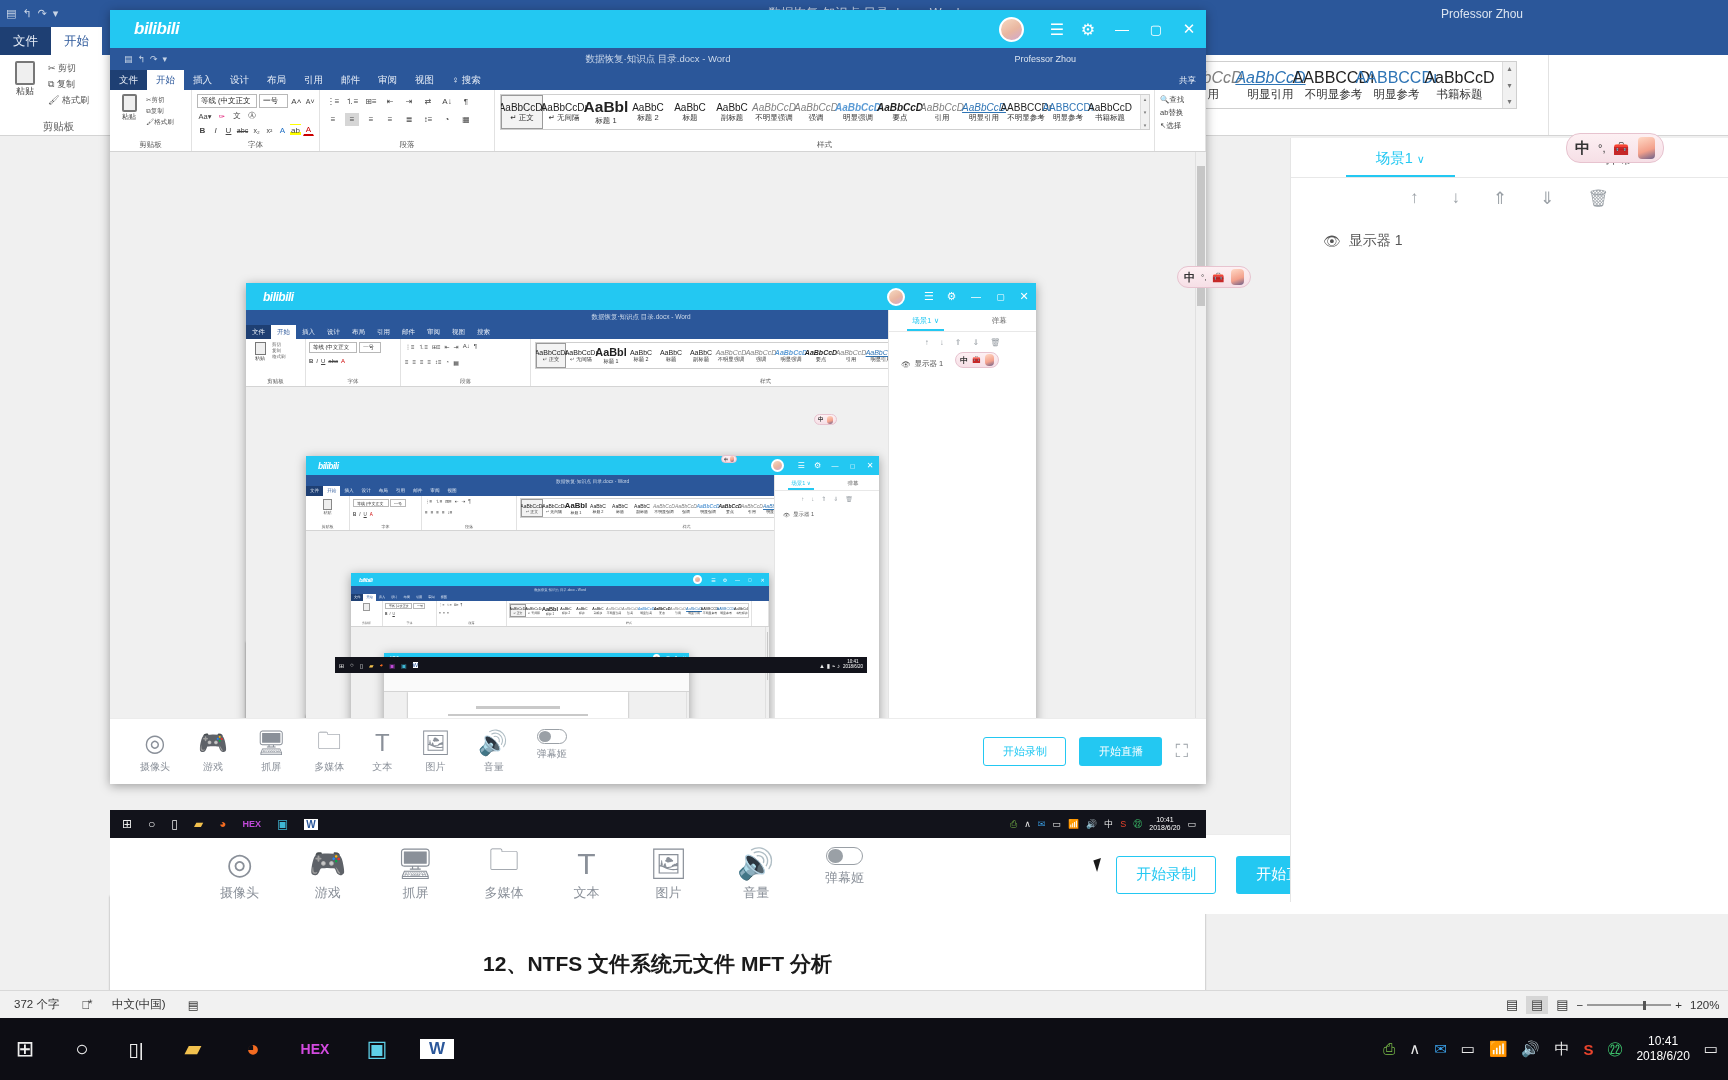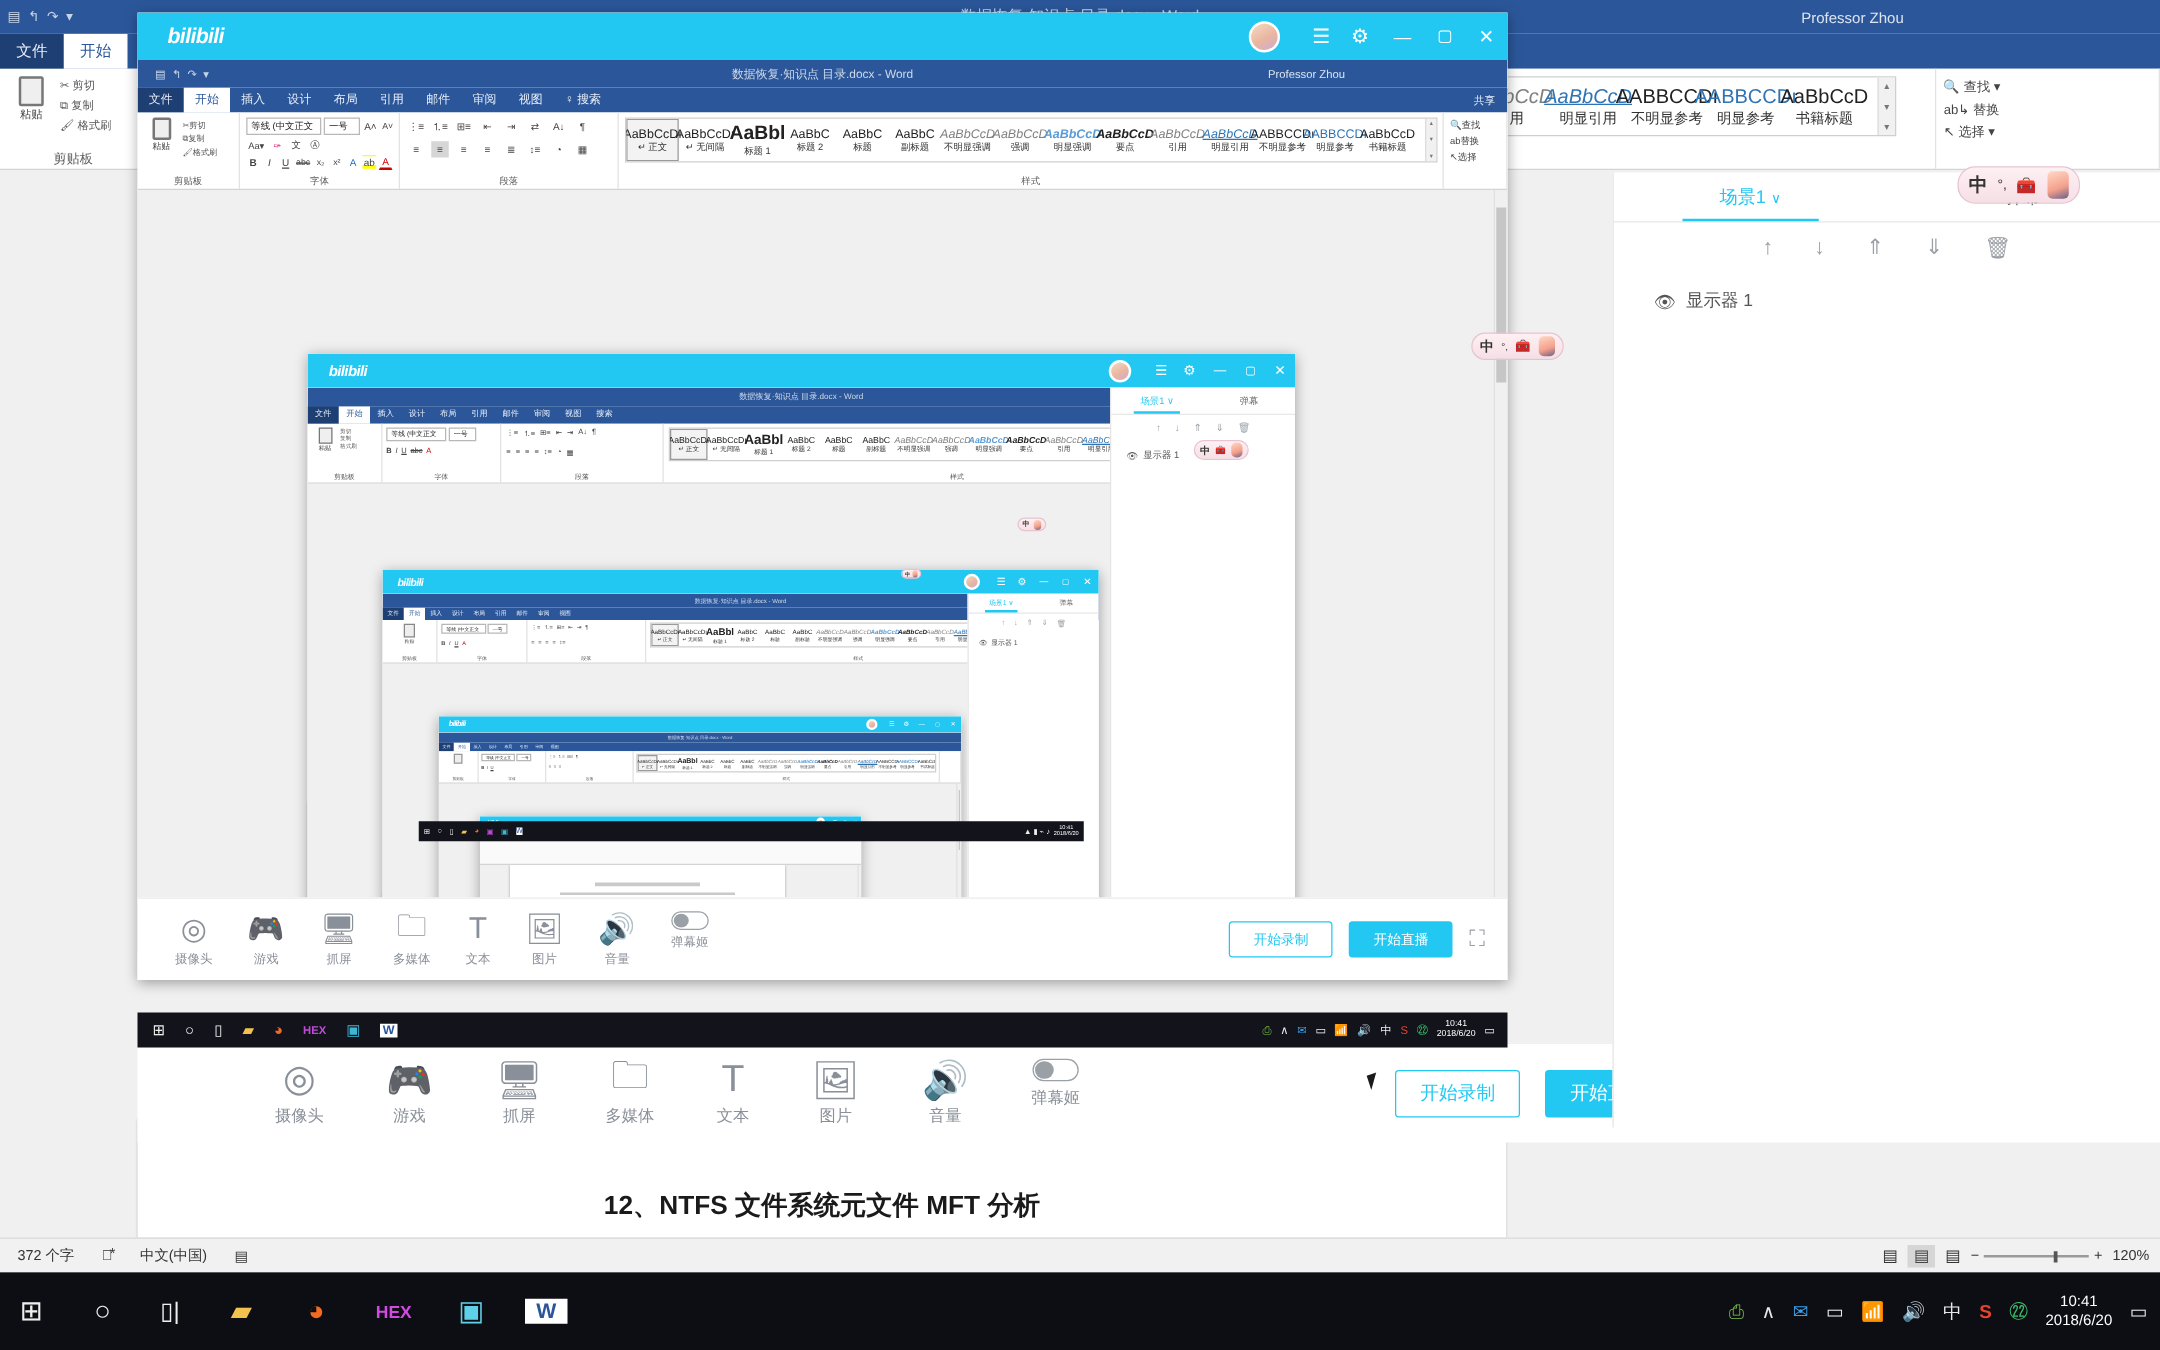--- a/index.html
+++ b/index.html
@@ -280,27 +280,20 @@
           </div>
         <div class="galscroll" style="width:14px;font-size:8px;padding:2px 0;">
           <span>▴</span>
           <span>▾</span>
           <span>▾</span>
         </div>
       </div>
       <div class="glabel" style="font-size:10.5px;">样式</div>
     </div>
 
-    <div class="rgroup" style="width:auto;flex:1;">
-      <div style="padding:8px 6px;display:flex;flex-direction:column;gap:4px;font-size:10.5px;color:#444;">
-        <div>🔍 <span>查找</span> ▾</div>
-        <div>ab↳ <span>替换</span></div>
-        <div>↖ <span>选择</span> ▾</div>
-      </div>
-    </div>
   </div>
 
   <div class="docarea" style="position:absolute;left:0;top:136px;right:0;bottom:28px;">
     <div class="page" style="left:110px;top:760px;width:1095px;height:160px;">
       <div class="pagetext" style="position:absolute;left:0;right:0;top:54px;font-size:21px;font-weight:bold;">12、NTFS 文件系统元文件 MFT 分析</div>
     </div>
   </div>
 
   <div class="statusbar" style="left:0;right:0;bottom:0;height:28px;font-size:11.5px;padding-left:14px;gap:22px;">
     <span>372 个字</span>

